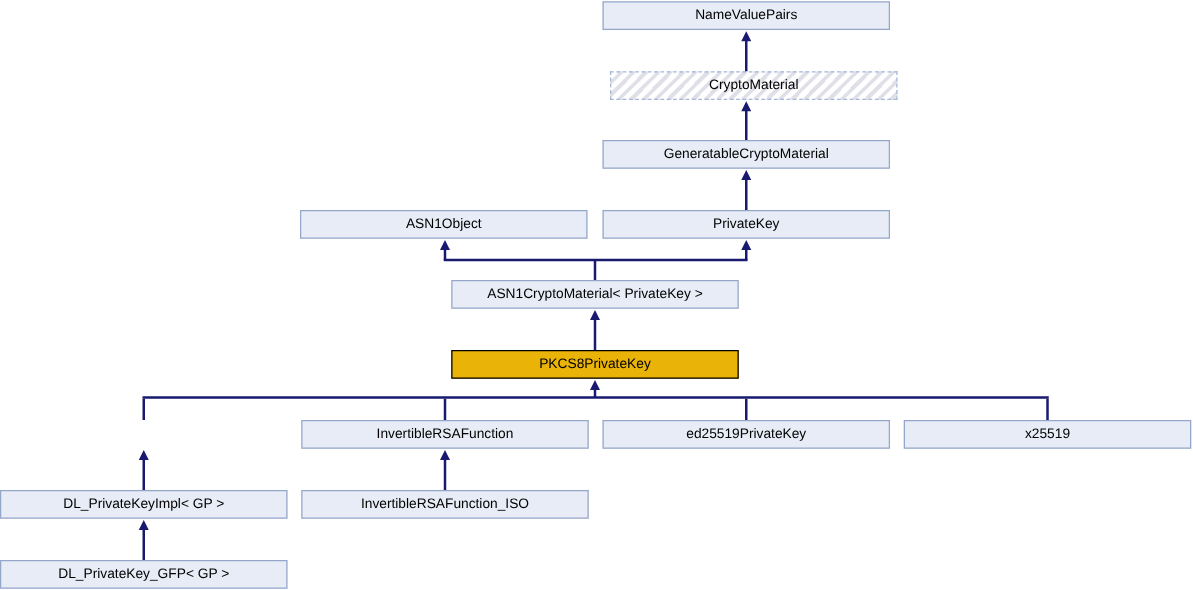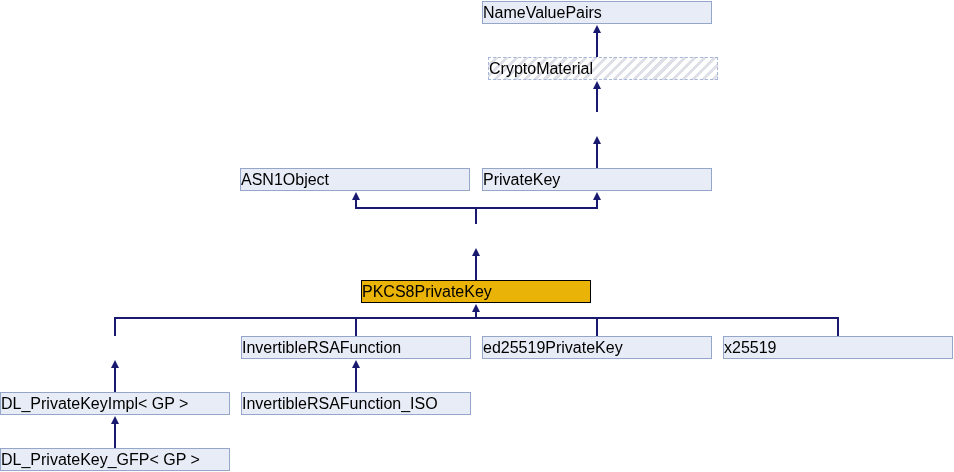--- a/index.html
+++ b/index.html
@@ -11,22 +11,23 @@
     overflow: hidden;
     font-family: "Liberation Sans", sans-serif;
   }
   .node {
     position: absolute;
     width: 228px;
     height: 21px;
     border: 1px solid var(--node-border, #95A7C9);
     background: var(--node-fill, #E7ECF6);
     color: #000000;
-    font-size: 16px;
+    font-size: 11px;
     line-height: 21px;
+    text-align: center;
     white-space: nowrap;
     cursor: pointer;
   }
   .node.main {
     border: 1px solid var(--main-border, #000000);
     background: #eab308;
     cursor: default;
   }
   .node.dashed {
     border: 1px dashed var(--dashed-border, #A5B6D8);
@@ -57,25 +58,27 @@
 </style>
 </head>
 <body>
 
 <div class="diagram">
 
   <div class="node" style="left:482px;top:1px">NameValuePairs</div>
 
   <div class="node dashed" style="left:488px;top:57px">CryptoMaterial</div>
 
+  <div class="node" style="left:482px;top:112px">GeneratableCryptoMaterial</div>
 
   <div class="node" style="left:240px;top:168px">ASN1Object</div>
 
   <div class="node" style="left:482px;top:168px">PrivateKey</div>
 
+  <div class="node" style="left:361px;top:224px">ASN1CryptoMaterial&lt; PrivateKey &gt;</div>
 
   <div class="node main" style="left:361px;top:280px">PKCS8PrivateKey</div>
 
 
   <div class="node" style="left:241px;top:336px">InvertibleRSAFunction</div>
 
   <div class="node" style="left:482px;top:336px">ed25519PrivateKey</div>
 
   <div class="node" style="left:723px;top:336px">x25519</div>
 

